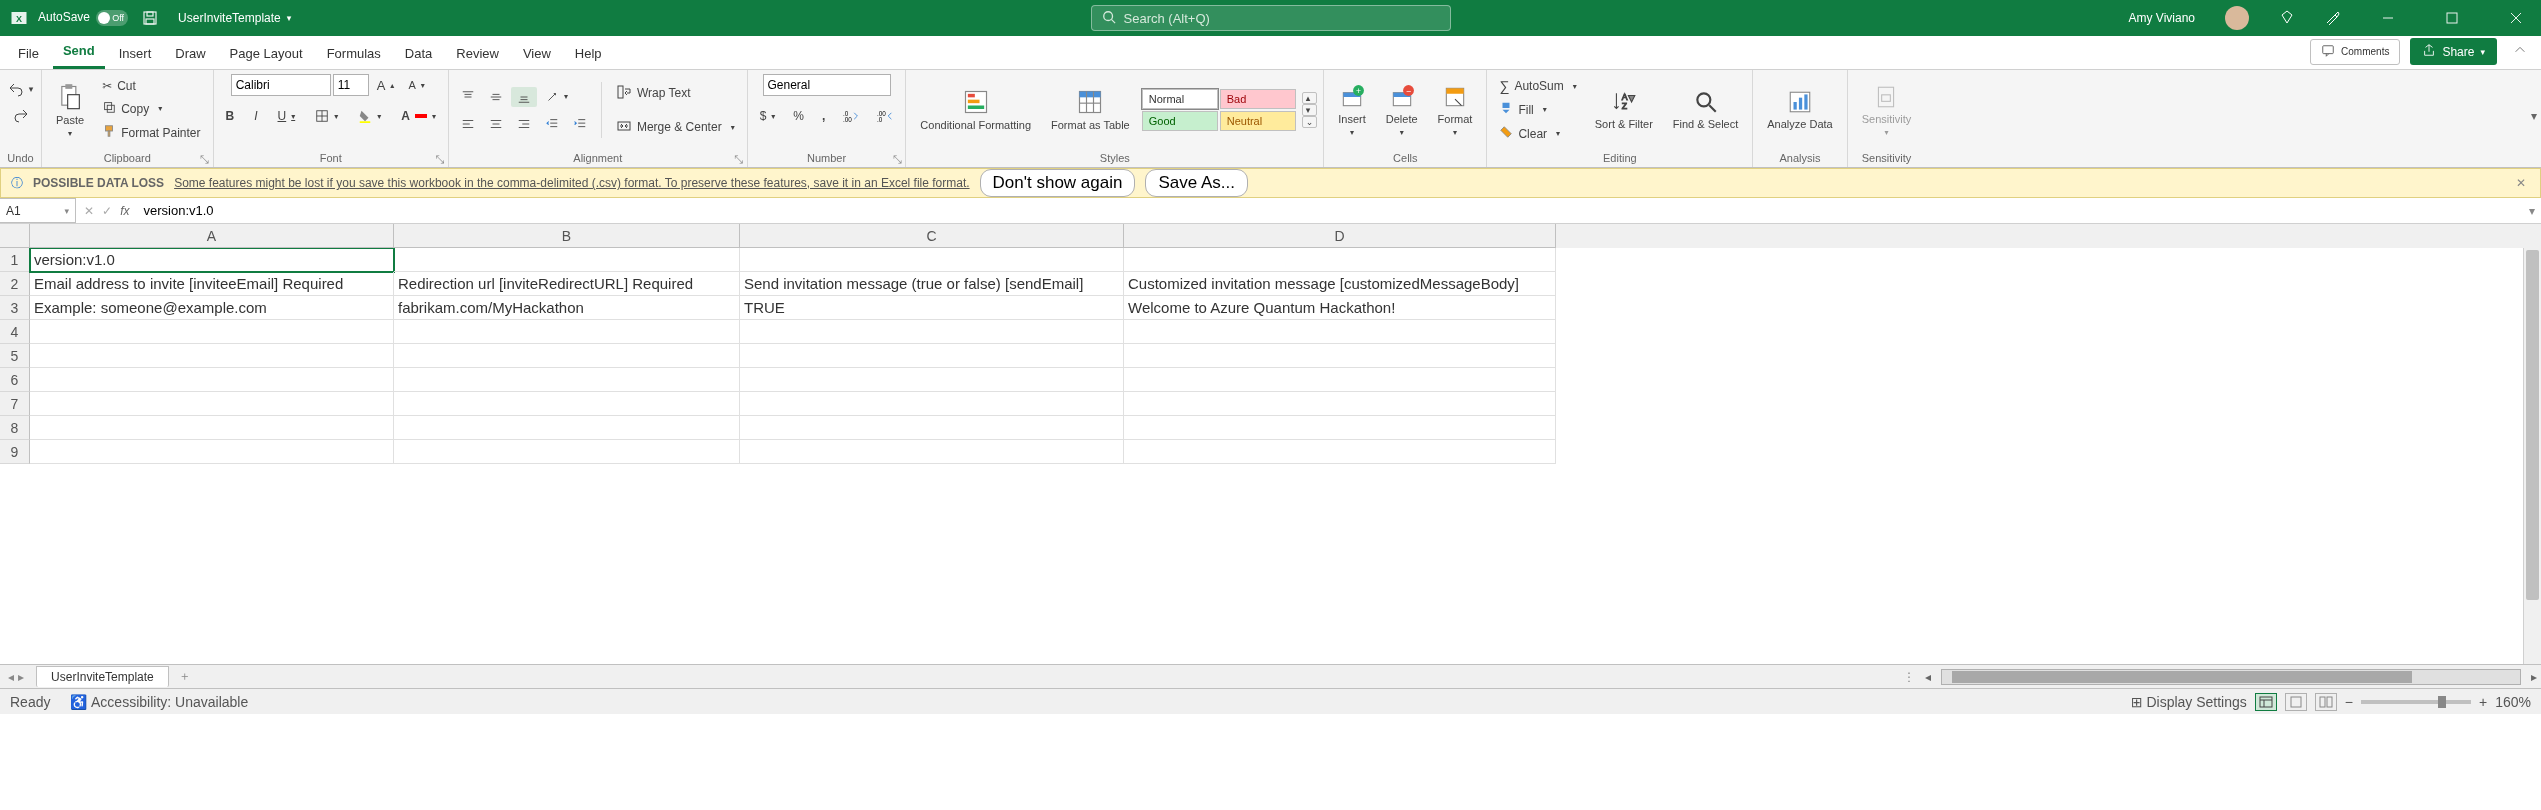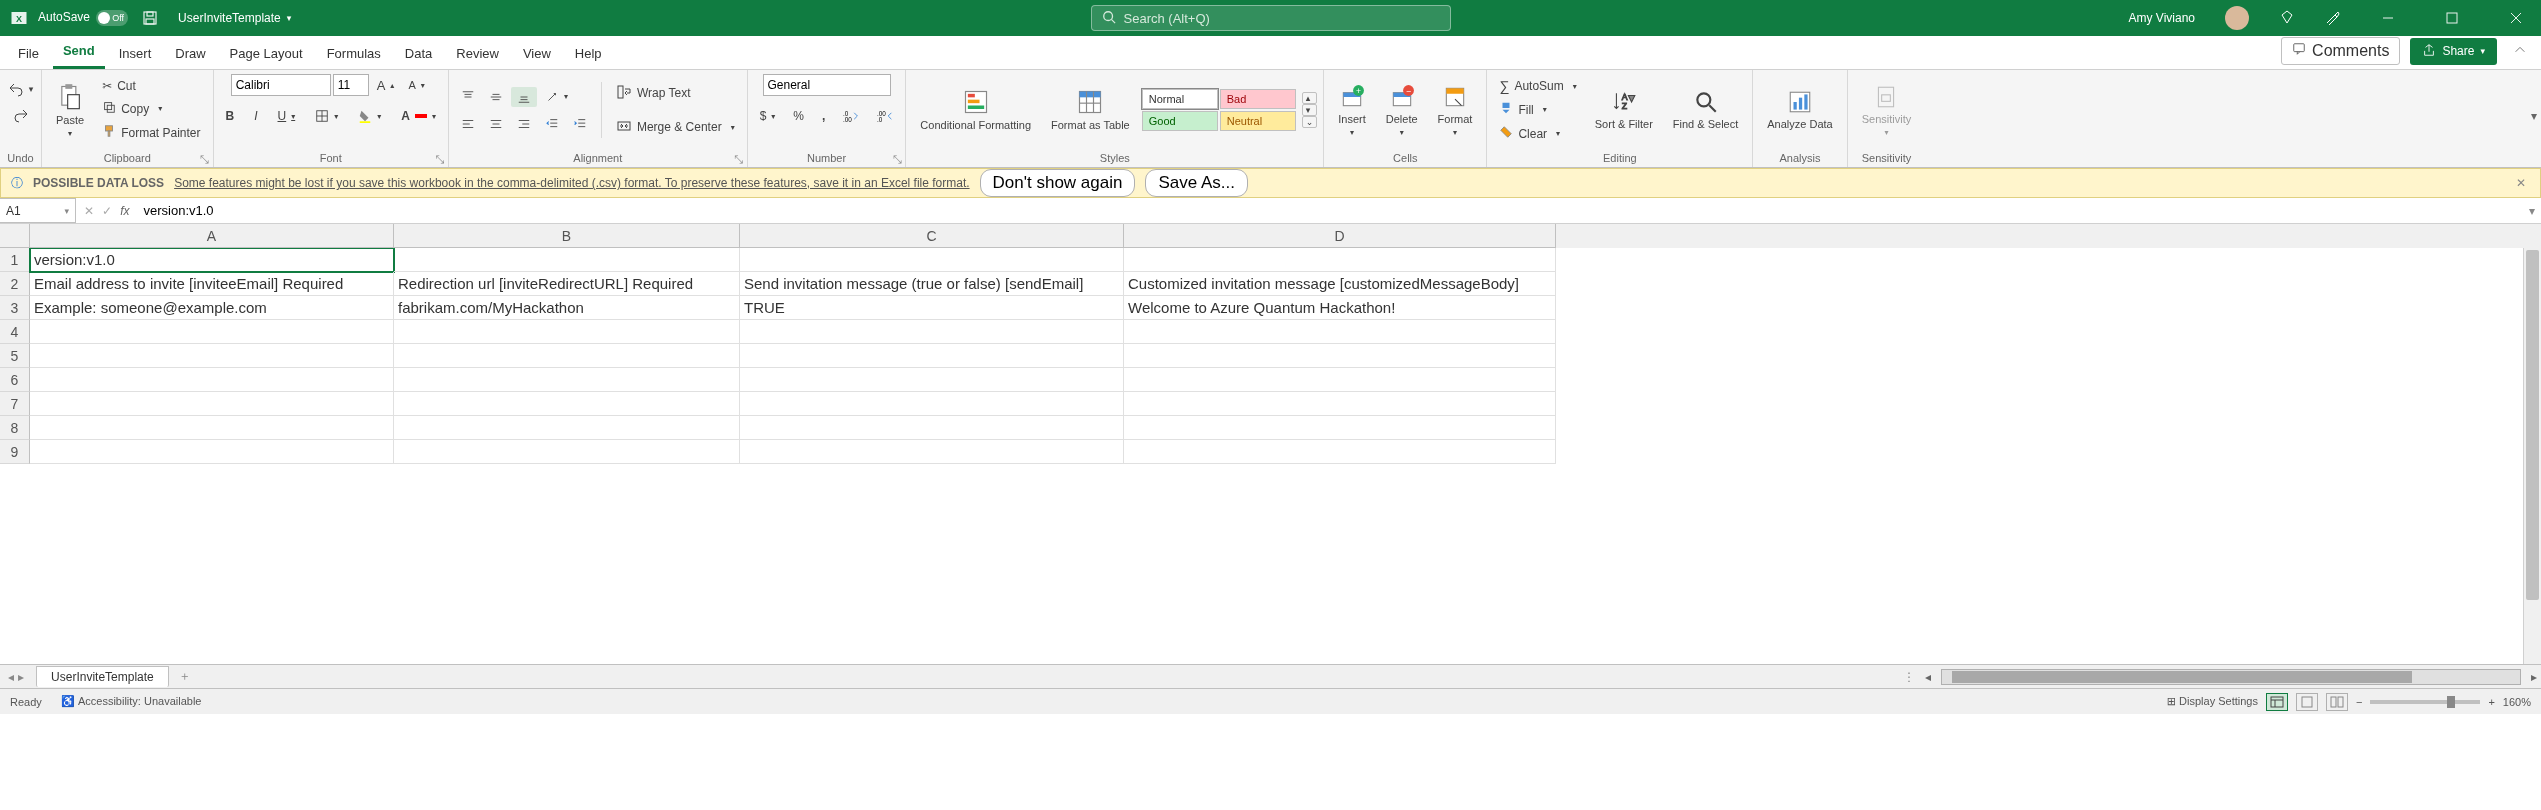--- a/index.html
+++ b/index.html
@@ -19,21 +19,21 @@
 .titlebar .search input::placeholder { color: #d6e9dc; }
 .titlebar .right { margin-left: auto; display: flex; align-items: center; gap: 30px; margin-right: 8px; }
 .titlebar .avatar { width: 24px; height: 24px; border-radius: 50%; background: #d9b99b; }
 .titlebar .winbtn { width: 34px; height: 36px; display: flex; align-items: center; justify-content: center; opacity: .9; }
 
 
 .ribbon-tabs { background: #fff; height: 34px; display: flex; align-items: flex-end; border-bottom: 1px solid #d0d0d0; padding: 0 8px; gap: 4px; }
 .ribbon-tabs .tab { padding: 6px 10px 8px; font-size: 13px; color: #333; cursor: pointer; }
 .ribbon-tabs .tab.active { color: #107c41; border-bottom: 3px solid #107c41; font-weight: 600; }
 .ribbon-tabs .right-actions { margin-left: auto; display: flex; align-items: center; gap: 10px; padding-bottom: 4px; }
-.ribbon-tabs .comments-btn { border: 1px solid #c0c0c0; padding: 4px 10px; border-radius: 3px; display: flex; align-items: center; gap: 6px; font-size: 16px; }
+.ribbon-tabs .comments-btn { border: 1px solid #c0c0c0; padding: 4px 10px; border-radius: 3px; display: flex; align-items: center; gap: 6px; font-size: 10px; }
 .ribbon-tabs .share-btn { background: #107c41; color: #fff; padding: 5px 12px; border-radius: 3px; display: flex; align-items: center; gap: 6px; font-size: 12px; justify-content: space-between; }
 .ribbon-tabs .collapse-ic { color: #666; padding: 0 6px; }
 
 
 .ribbon { background: #f5f5f5; height: 98px; display: flex; border-bottom: 1px solid #c0c0c0; position: relative; }
 .group { display: flex; flex-direction: column; border-right: 1px solid #d8d8d8; height: 100%; }
 .group .content { flex: 1; display: flex; align-items: center; padding: 4px 6px; gap: 4px; }
 .group .label { text-align: center; font-size: 11px; color: #666; padding: 2px 0 3px; position: relative; }
 .group .label .launcher { position: absolute; right: 2px; bottom: 2px; width: 12px; height: 12px; color: #888; }
 
@@ -92,21 +92,21 @@
 
 .sheetbar { height: 24px; display: flex; align-items: center; border-top: 1px solid #c0c0c0; background: #f0f0f0; font-size: 12px; }
 .sheetbar .nav { display: flex; gap: 4px; padding: 0 8px; color: #888; }
 .sheet-tab { background: #fff; border: 1px solid #c0c0c0; border-bottom: none; padding: 3px 14px; margin-left: 4px; border-radius: 0 0 2px 2px; }
 .sheet-add { padding: 0 10px; color: #888; }
 .sheetbar .split { margin-left: auto; margin-right: 6px; color: #888; }
 .hscroll { flex: 0 0 580px; height: 16px; background: #e0e0e0; margin: 0 6px; position: relative; border: 1px solid #b0b0b0; }
 .hscroll .thumb { position: absolute; left: 10px; top: 1px; bottom: 1px; width: 460px; background: #a8a8a8; }
 
 
-.statusbar { height: 26px; background: #f0f0f0; border-top: 1px solid #c0c0c0; display: flex; align-items: center; padding: 0 10px; font-size: 11px; color: #555; gap: 20px; }
+.statusbar { height: 26px; background: #f0f0f0; border-top: 1px solid #c0c0c0; display: flex; align-items: center; padding: 0 10px; font-size: 14px; color: #555; gap: 20px; }
 .statusbar .right { margin-left: auto; display: flex; align-items: center; gap: 8px; }
 .viewbtn { width: 22px; height: 18px; border: 1px solid #b0b0b0; display: flex; align-items: center; justify-content: center; }
 .viewbtn.active { background: #d0e8d8; border-color: #107c41; }
 .zoomslider { width: 110px; height: 4px; background: #c0c0c0; position: relative; }
 .zoomslider .knob { position: absolute; left: 70%; top: -4px; width: 8px; height: 12px; background: #888; }
 
 .colA { width: 364px; } .colB { width: 346px; } .colC { width: 384px; } .colD { width: 432px; }
 </style>
 </head>
 <body>

